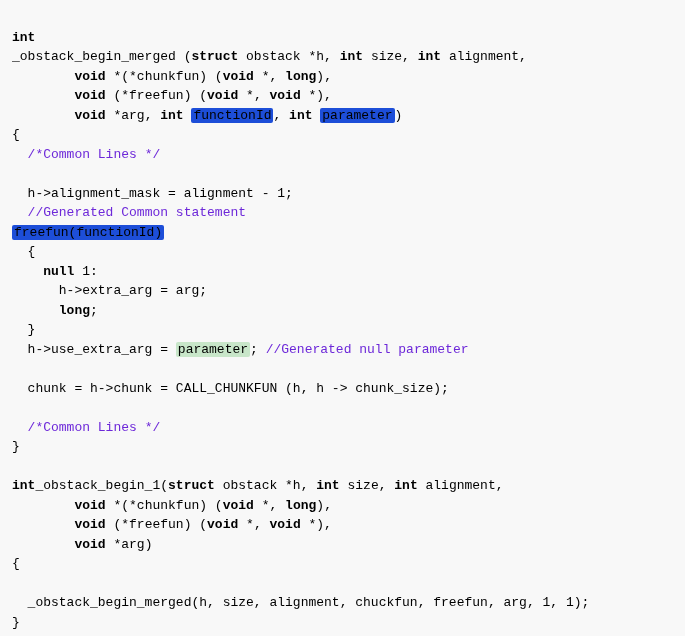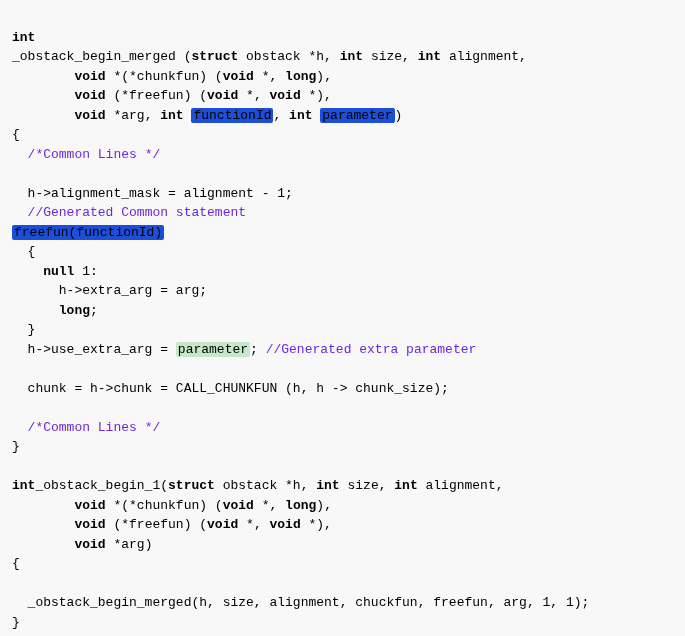--- a/index.html
+++ b/index.html
@@ -47,21 +47,21 @@
   <span class="comment">/*Common Lines */</span>
 
   h-&gt;alignment_mask = alignment - 1;
   <span class="comment">//Generated Common statement</span>
 <span class="highlight-box">freefun(functionId)</span>
   {
     <span class="kw">null</span> 1:
       h-&gt;extra_arg = arg;
       <span class="kw">long</span>;
   }
-  h-&gt;use_extra_arg = <span class="highlight-green">parameter</span>; <span class="comment">//Generated extra parameter</span>
+  h-&gt;use_extra_arg = <span class="highlight-green">parameter</span>; <span class="comment">//Generated null parameter</span>
 
   chunk = h-&gt;chunk = CALL_CHUNKFUN (h, h -&gt; chunk_size);
 
   <span class="comment">/*Common Lines */</span>
 }
 
 <span class="type">int</span>_obstack_begin_1(<span class="kw">struct</span> obstack *h, <span class="kw">int</span> size, <span class="kw">int</span> alignment,
         <span class="type">void</span> *(*chunkfun) (<span class="type">void</span> *, <span class="type">long</span>),
         <span class="type">void</span> (*freefun) (<span class="type">void</span> *, <span class="type">void</span> *),
         <span class="type">void</span> *arg)

